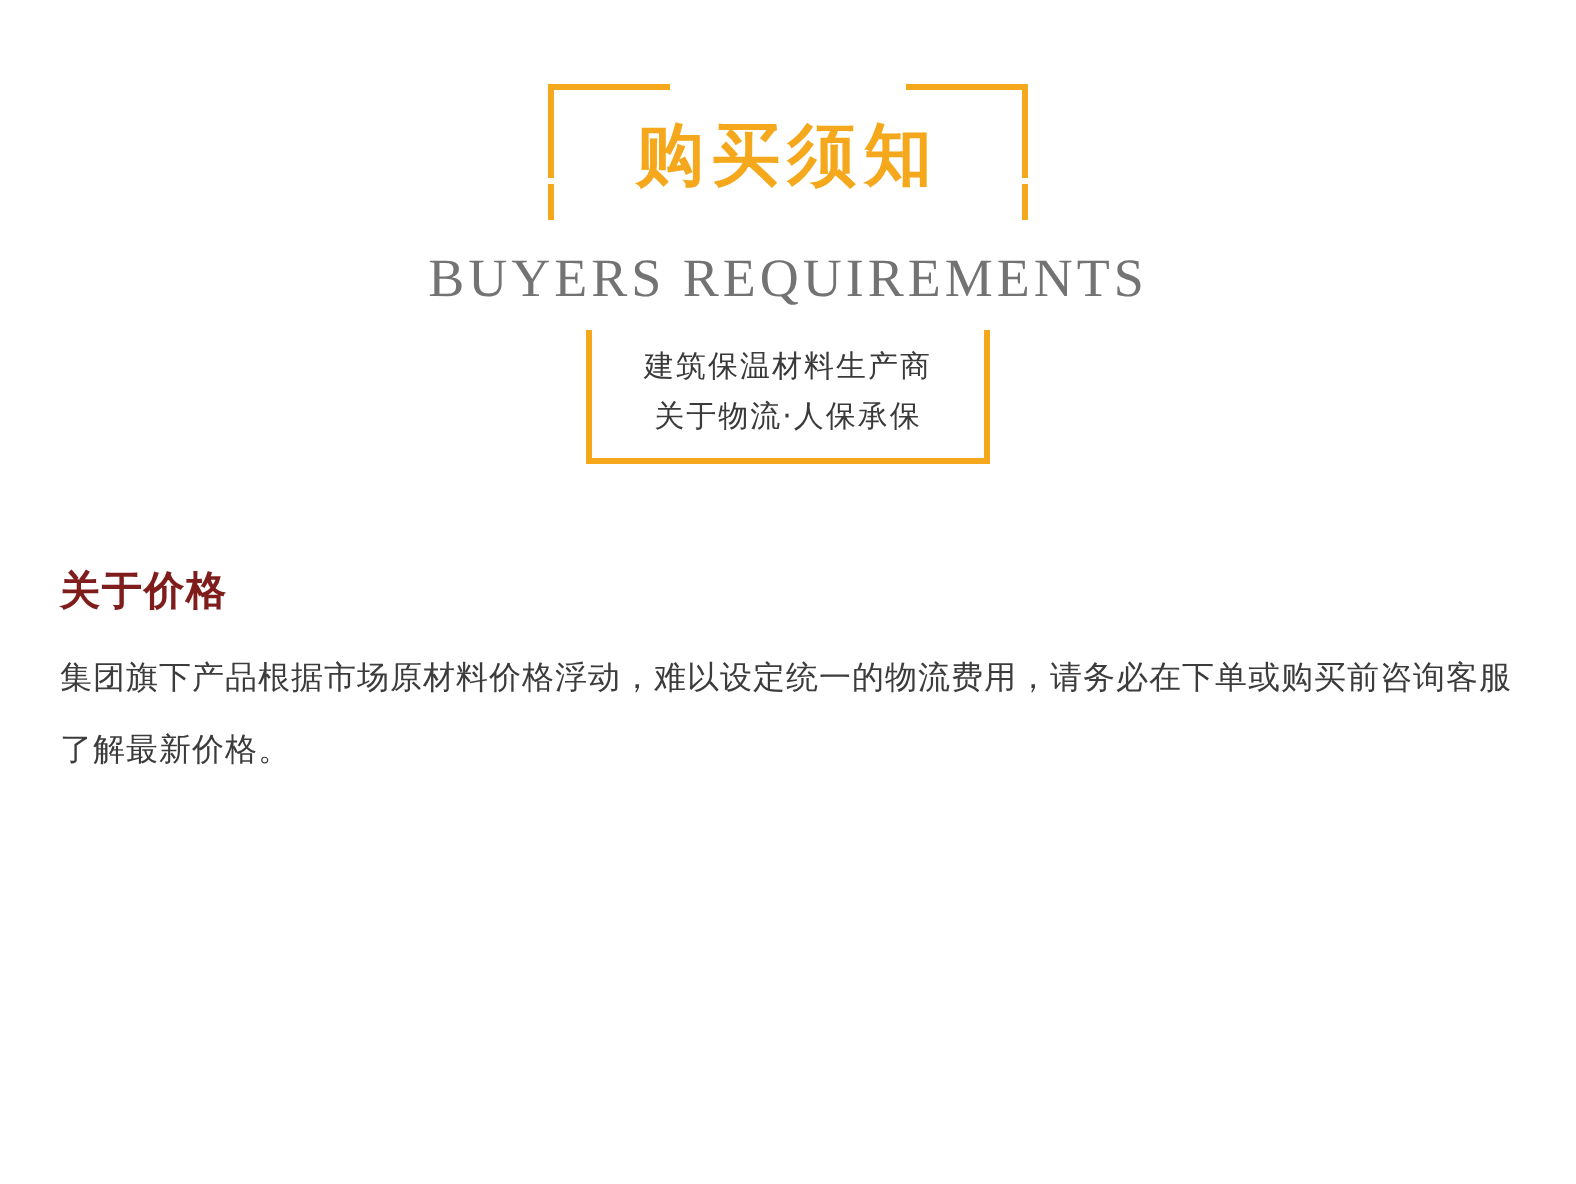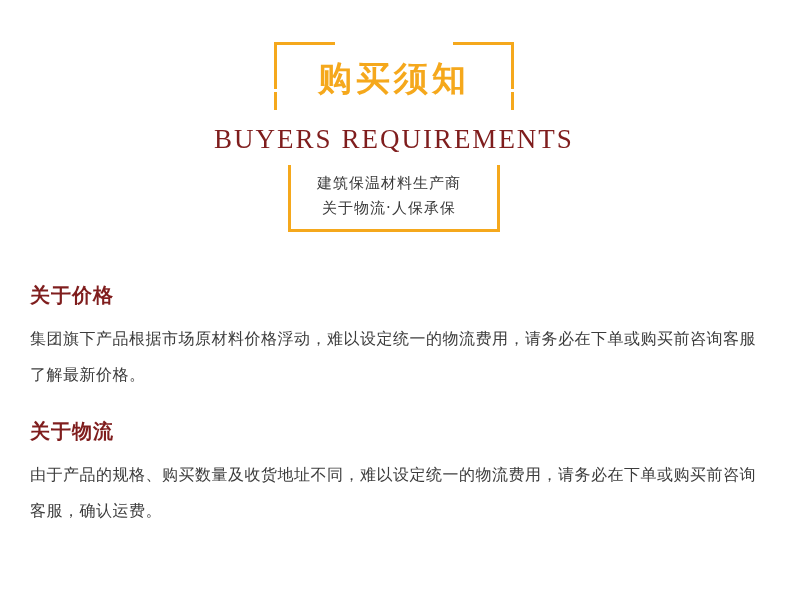--- a/index.html
+++ b/index.html
@@ -80,28 +80,28 @@
     color: #f5a81c;
     line-height: 44px;
     white-space: nowrap;
   }
 
   .title-en {
     margin-top: 14px;
     font-family: "Liberation Serif", "DejaVu Serif", serif;
     font-size: 27px;
     letter-spacing: 2px;
-    color: #7f1d1d;
+    color: #737373;
     white-space: nowrap;
   }
 
   .sub-box {
     display: inline-block;
     margin-top: 10px;
-    padding: 6px 36px 8px 26px;
+    padding: 6px 26px 8px 26px;
     border-left: 3px solid #f5a81c;
     border-right: 3px solid #f5a81c;
     border-bottom: 3px solid #f5a81c;
   }
   .sub-line {
     font-family: "DejaVu Sans", "Liberation Sans", sans-serif;
     font-size: 15px;
     color: #3a3a3a;
     line-height: 25px;
     letter-spacing: 1px;
@@ -157,18 +157,14 @@
       <div class="sub-line">关于物流·人保承保</div>
     </div>
 
   </div>
 
   <div class="section section-price">
     <div class="section-heading">关于价格</div>
     <div class="section-body">集团旗下产品根据市场原材料价格浮动，难以设定统一的物流费用，请务必在下单或购买前咨询客服了解最新价格。</div>
   </div>
 
-  <div class="section section-logistics">
-    <div class="section-heading">关于物流</div>
-    <div class="section-body">由于产品的规格、购买数量及收货地址不同，难以设定统一的物流费用，请务必在下单或购买前咨询客服，确认运费。</div>
-  </div>
 
 </div>
 
 </body></html>

